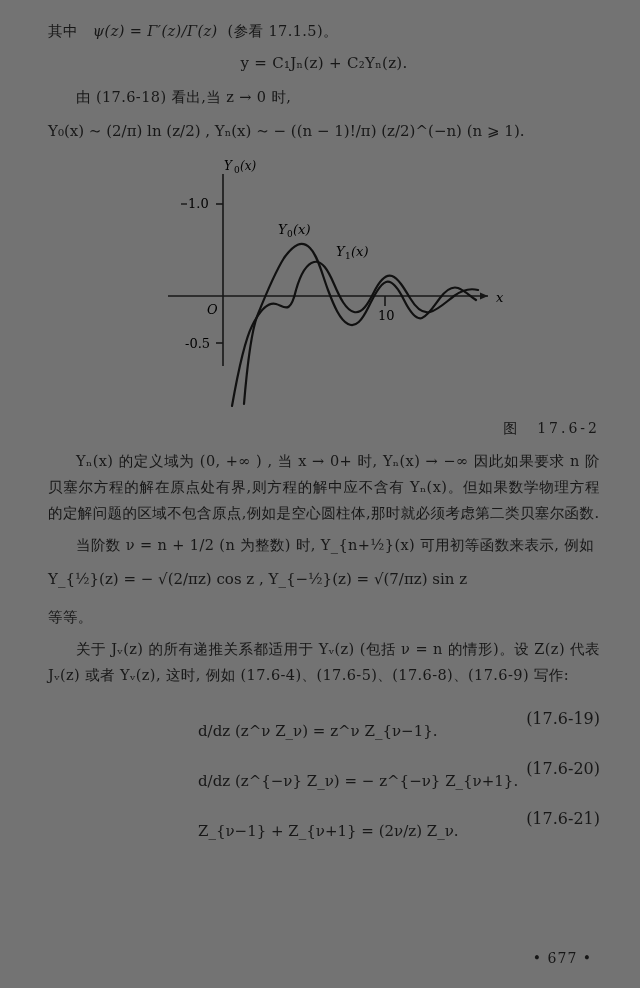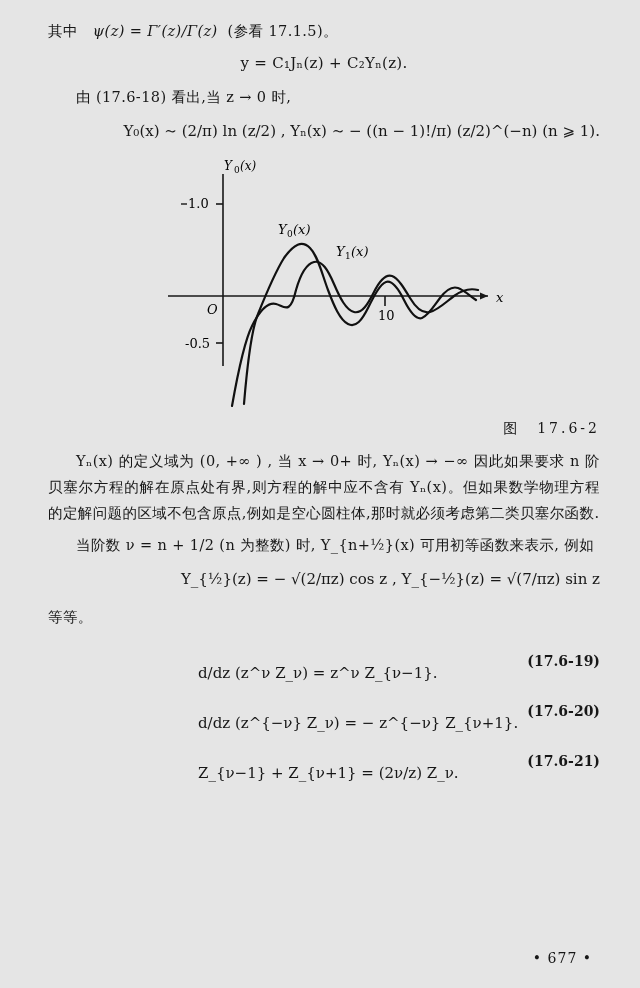--- a/index.html
+++ b/index.html
@@ -15,21 +15,21 @@
     position: relative;
     overflow: hidden;
   }
   .page {
     position: relative;
     width: 640px;
     height: 988px;
     padding: 0;
     box-sizing: border-box;
     
-    background: #e5e5e5;
+    background: #737373;
   }
   .content {
     position: absolute;
     left: 48px;
     top: 18px;
     width: 552px;
   }
   p.para {
     margin: 0 0 6px 0;
     font-size: 14.5px;
@@ -46,21 +46,21 @@
   }
   .disp {
     margin: 4px 0 8px 0;
     text-align: center;
     font-size: 15px;
     line-height: 26px;
     letter-spacing: 0.3px;
   }
   .disp-wide {
     margin: 6px 0 10px 0;
-    text-align: right;
+    text-align: left;
     font-size: 15px;
     line-height: 30px;
   }
 
   
   .figure {
     position: relative;
     width: 552px;
     height: 262px;
     margin: 6px 0 0 0;
@@ -82,23 +82,23 @@
     position: absolute;
     left: 150px;
     top: 12px;
     font-size: 15px;
     line-height: 30px;
   }
   .eqrow .tag {
     position: absolute;
     right: 0;
     top: 0;
-    font-size: 14px;
+    font-size: 16px;
     line-height: 30px;
-    font-weight: bold;
+    font-weight: normal;
   }
   .pagenum {
     position: absolute;
     right: 48px;
     bottom: 22px;
     font-size: 14px;
     letter-spacing: 1px;
   }
   svg { display: block; }
 </style>
@@ -173,20 +173,21 @@
     <div class="fig-caption">图　17.6-2</div>
 
     <p class="para indent">Yₙ(x) 的定义域为 (0, +∞ ) , 当 x → 0+ 时, Yₙ(x) → −∞  因此如果要求 n 阶贝塞尔方程的解在原点处有界,则方程的解中应不含有 Yₙ(x)。但如果数学物理方程的定解问题的区域不包含原点,例如是空心圆柱体,那时就必须考虑第二类贝塞尔函数.</p>
 
     <p class="para indent">当阶数 ν = n + 1/2 (n 为整数) 时, Y_{n+½}(x) 可用初等函数来表示, 例如</p>
 
     <div class="disp-wide">Y_{½}(z) = − √(2/πz) cos z ,  Y_{−½}(z) = √(7/πz) sin z</div>
 
     <p class="para">等等。</p>
 
+    <p class="para indent">关于 Jᵥ(z) 的所有递推关系都适用于 Yᵥ(z) (包括 ν = n 的情形)。设 Z(z) 代表 Jᵥ(z) 或者 Yᵥ(z), 这时, 例如 (17.6-4)、(17.6-5)、(17.6-8)、(17.6-9) 写作:</p>
 
     <div class="eqrow">
       <span class="eq">d/dz (z^ν Z_ν) = z^ν Z_{ν−1}.</span>
       <span class="tag">(17.6-19)</span>
     </div>
 
     <div class="eqrow">
       <span class="eq">d/dz (z^{−ν} Z_ν) = − z^{−ν} Z_{ν+1}.</span>
       <span class="tag">(17.6-20)</span>
     </div>

